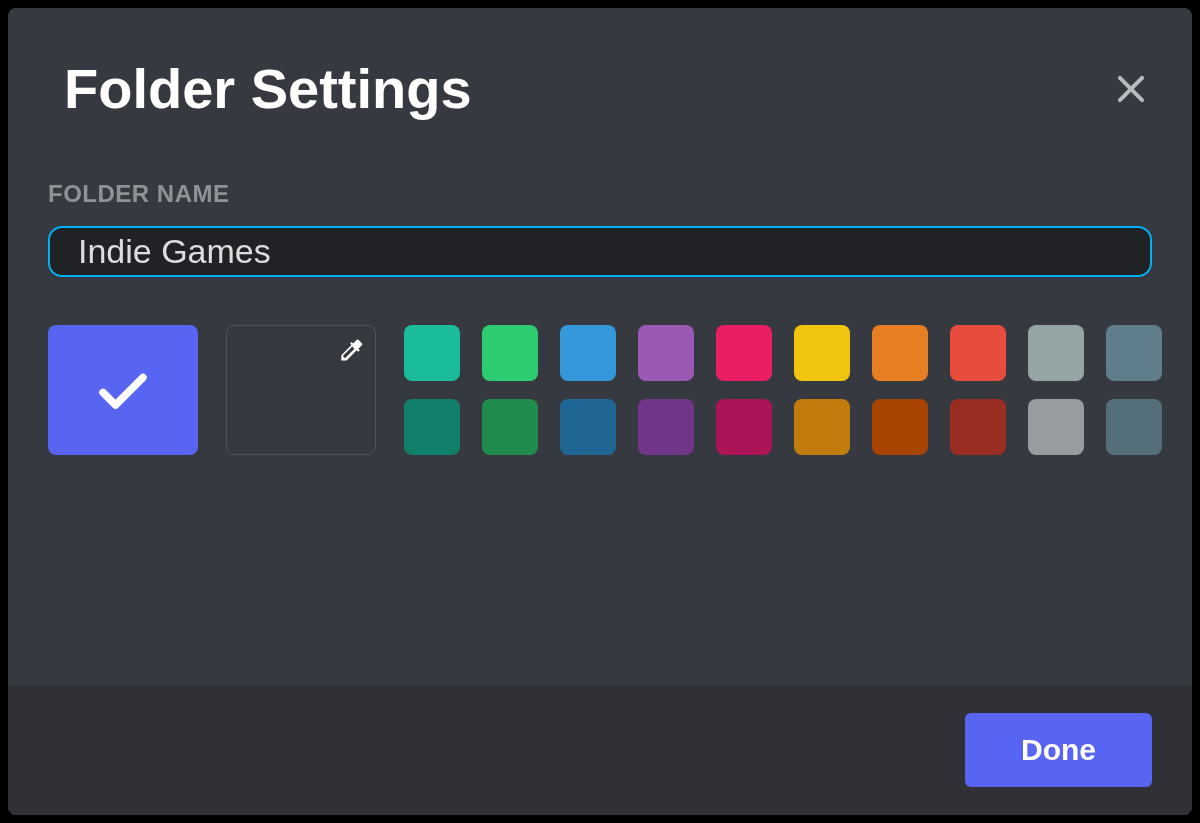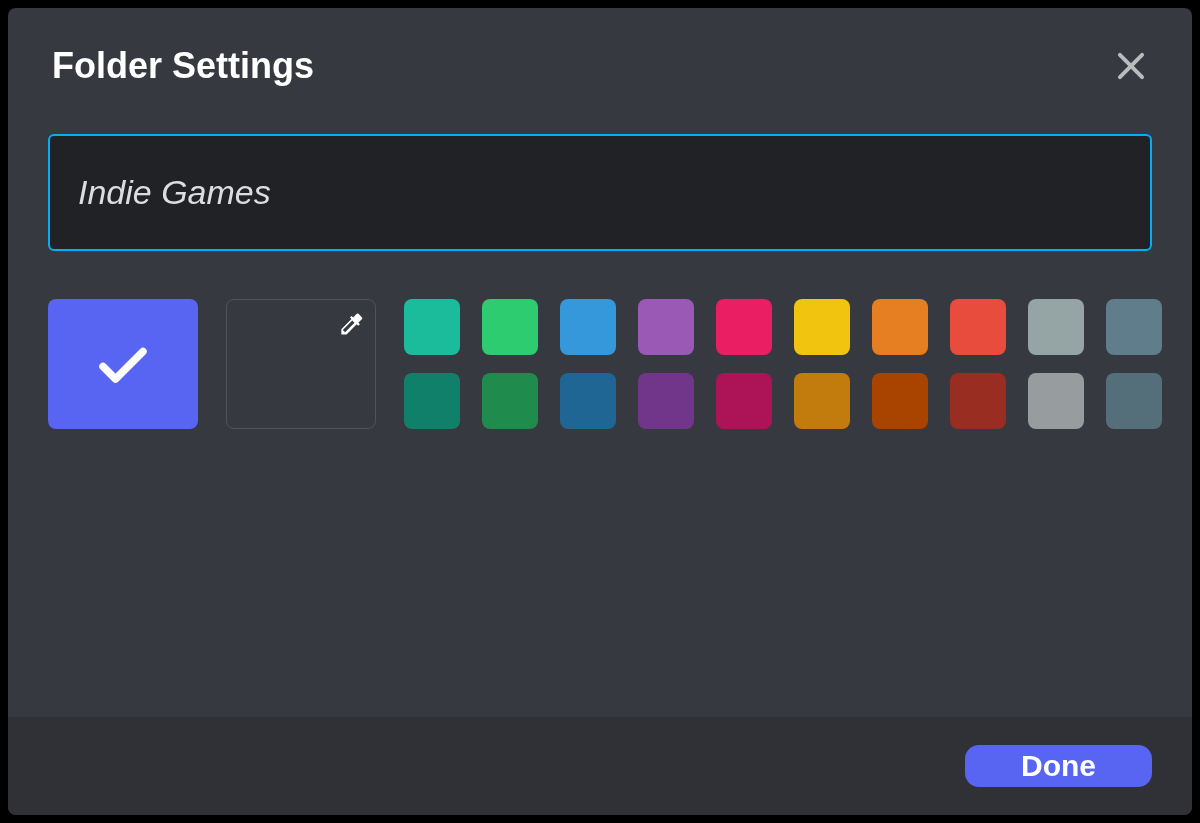--- a/index.html
+++ b/index.html
@@ -26,24 +26,24 @@
     border-radius:8px;
     display:flex;flex-direction:column;
     box-shadow:0 0 0 1px rgba(0,0,0,.3);
   }
   .content{
     padding:34px 40px 28px 40px;
     flex:1;
   }
   .header{display:flex;align-items:center;justify-content:space-between;margin-bottom:44px;}
   .title{
-    font-size:36px;
+    font-size:56px;
     font-weight:700;
     color:var(--text-white);
-    margin:4px;
+    margin:16px;
     line-height:1.1;
   }
   .close{
     width:42px;height:42px;
     color:#b9bbbe;
     cursor:pointer;
     display:flex;align-items:center;justify-content:center;
     flex-shrink:0;
   }
   .close svg{width:38px;height:38px;}
@@ -53,26 +53,25 @@
     color:var(--text-muted);
     letter-spacing:0.5px;
     margin-bottom:18px;
     text-transform:uppercase;
   }
   .input{
     width:100%;
     box-sizing:border-box;
     background:var(--bg-input);
     border:2px solid var(--border-input);
-    border-radius:6px;
-    padding:37px 28px;
+    border-radius:14px;
+    padding:4px 28px;
     font-size:34px;
     color:#dcddde;
     outline:none;
-    font-style:italic;
   }
   .spacer{height:48px;}
   .color-area{
     display:flex;
     gap:28px;
     align-items:flex-start;
   }
   .big-swatch{
     width:150px;height:130px;
     border-radius:8px;
@@ -107,41 +106,42 @@
     padding:28px 40px;
     display:flex;justify-content:flex-end;
     border-radius:0 0 8px 8px;
   }
   .done{
     background:var(--accent);
     color:#fff;
     font-size:30px;
     font-weight:600;
     border:none;
-    border-radius:14px;
-    padding:4px 56px;
+    border-radius:6px;
+    padding:20px 56px;
     cursor:pointer;
   }
 </style>
 </head>
 <body>
 
 <div class="modal">
   <div class="content">
 
     <div class="header">
       <h1 class="title">Folder Settings</h1>
       <div class="close">
         <svg viewBox="0 0 24 24" fill="none" stroke="currentColor" stroke-width="2.5" stroke-linecap="round">
           <line x1="5" y1="5" x2="19" y2="19"></line>
           <line x1="19" y1="5" x2="5" y2="19"></line>
         </svg>
       </div>
     </div>
 
+    <div class="section-label">FOLDER NAME</div>
     <input class="input" type="text" value="Indie Games" style="">
 
     <div class="spacer"></div>
 
 
     <div class="color-area">
 
       <div class="big-swatch default" style="background:#5865f2">
         <svg class="check" viewBox="0 0 24 24" fill="none" stroke="currentColor" stroke-width="3" stroke-linecap="round" stroke-linejoin="round">
           <polyline points="4 13 9 18 20 7"></polyline>

